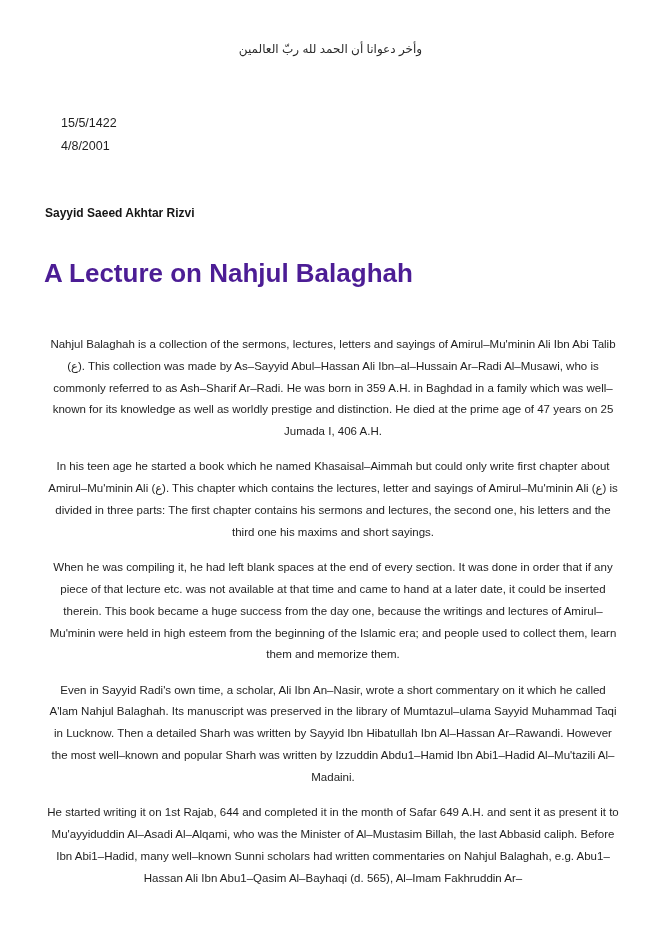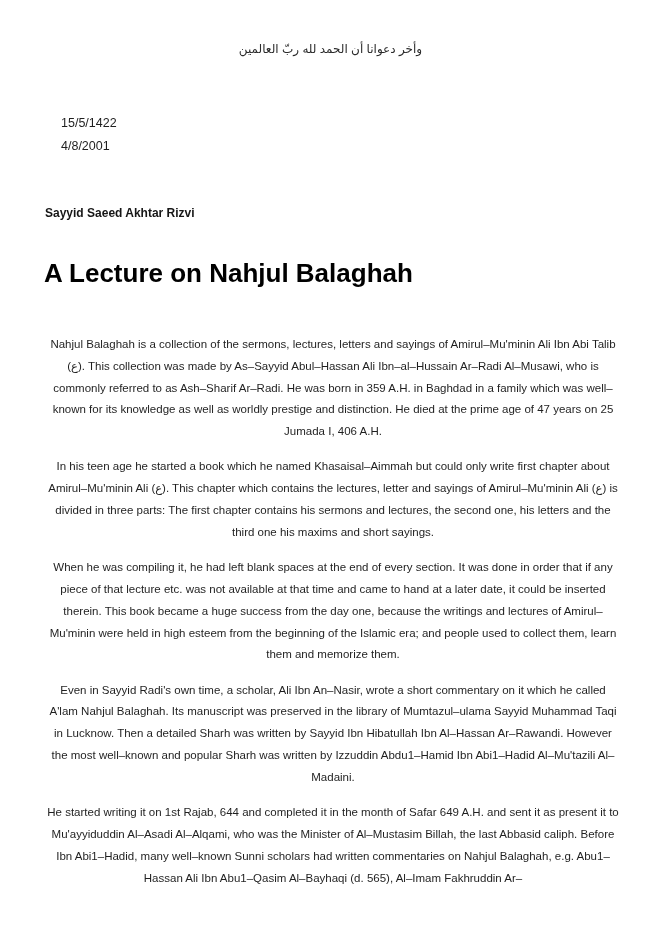--- a/index.html
+++ b/index.html
@@ -41,21 +41,21 @@
     font-weight: 700;
     color: #161616;
     margin-top: 32px;
   }
   .doc-title {
     top: 258px;
     left: 44px;
     margin: 0;
     font-size: 26px;
     font-weight: 700;
-    color: #000000;
+    color: #4c1d95;
   }
   .body-text {
     top: 334px;
     left: 45px;
     width: 576px;
     font-size: 11.5px;
     line-height: 21.8px;
     text-align: center;
   }
   .body-text p {

